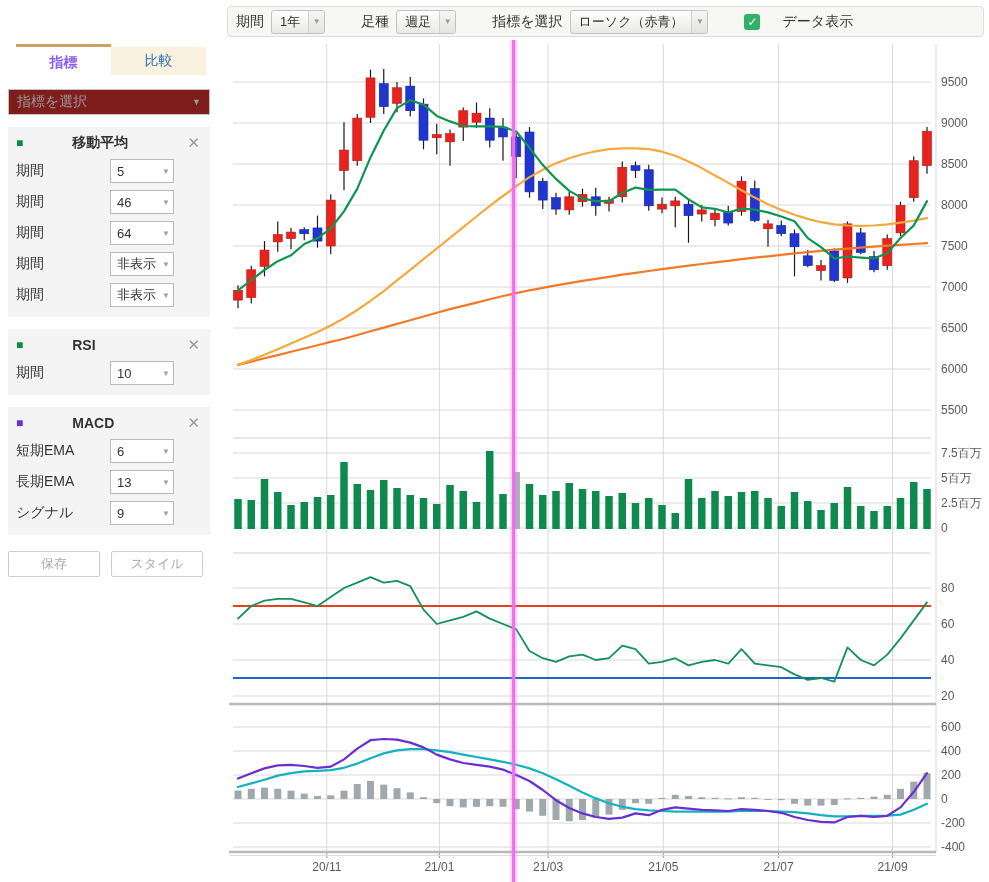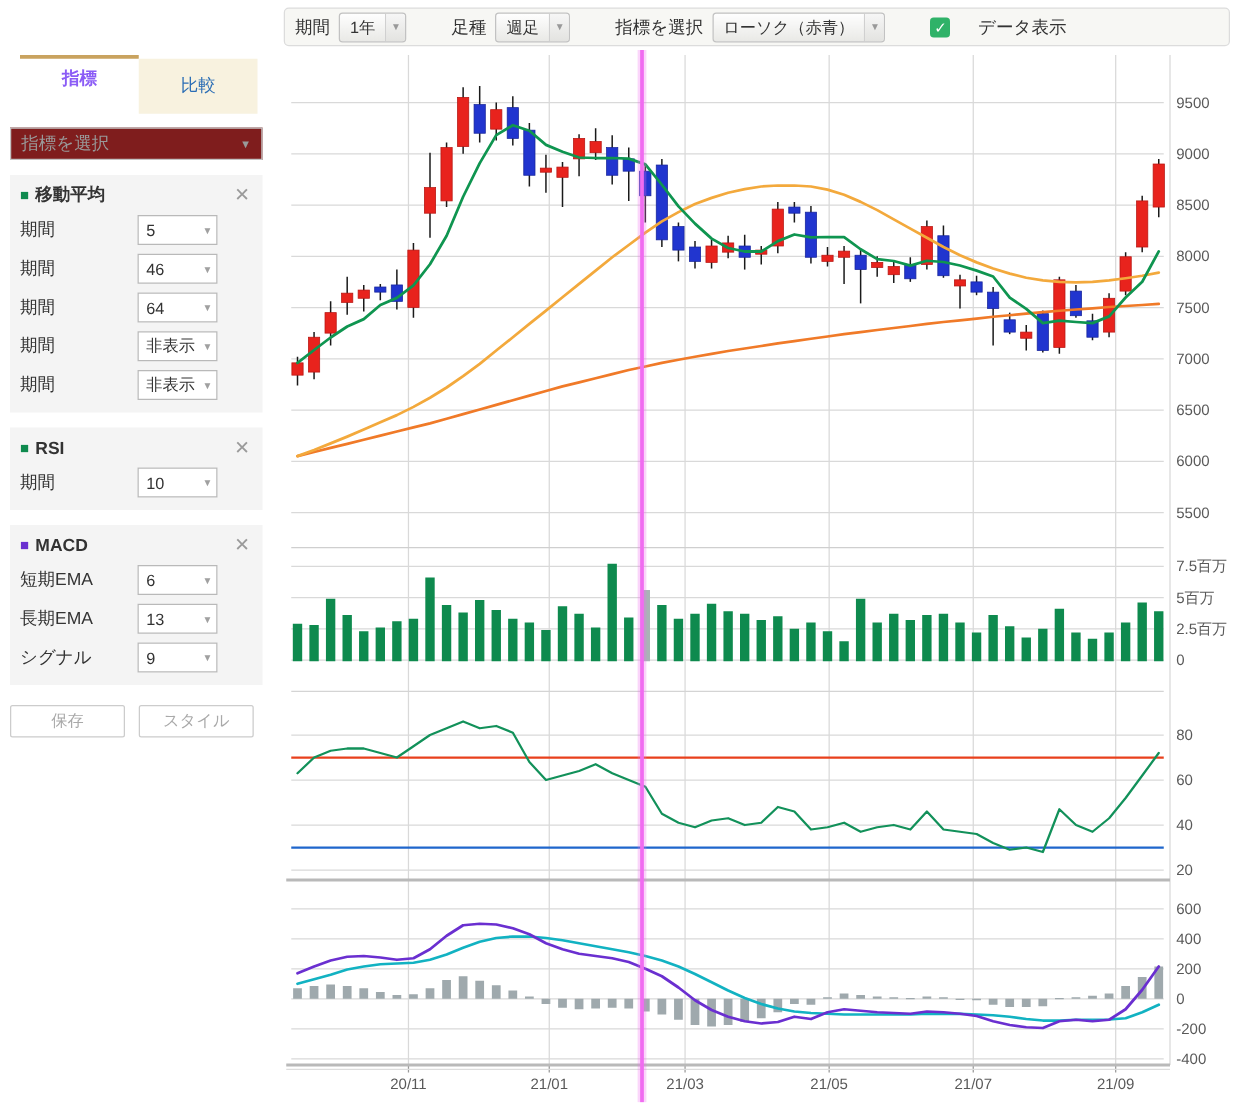--- a/index.html
+++ b/index.html
@@ -4,29 +4,29 @@
 <style>
   html,body{margin:0;padding:0;}
   body{width:989px;height:882px;position:relative;background:#fff;
        font-family:"Liberation Sans",sans-serif;overflow:hidden;}
   
   .sidebar{position:absolute;left:0;top:44px;width:218px;}
   .tabs{display:flex;margin-left:16px;width:190px;}
   .tab{flex:1;height:31px;display:flex;align-items:center;justify-content:center;
        font-size:14px;cursor:pointer;}
   .tab.active{background:#fff;border-top:3px solid #c9a35f;font-weight:bold;color:#8b5cf6;}
-  .tab.inactive{background:#f8f2df;color:#2a6db5;margin-top:3px;height:44px;}
+  .tab.inactive{background:#f8f2df;color:#2a6db5;margin-top:3px;height:28px;}
   .ind-select{margin:11px 8px 0 8px;height:24px;border:1px solid #c3c3c3;background:#7f1d1d;
        display:flex;align-items:center;padding:0 8px;color:#999;font-size:14px;cursor:pointer;}
   .ind-select .caret{margin-left:auto;color:#999;font-size:9px;}
   .panel{margin:12px 8px 0 8px;background:#f4f4f4;padding:7px 8px 10px 8px;}
   .panel-head{display:flex;align-items:center;}
   .swatch{font-size:12px;line-height:12px;margin-right:5px;}
   .swatch.green{color:#0e8a4e;} .swatch.purple{color:#6a2fd0;}
-  .panel-title{font-weight:bold;font-size:14px;color:#333;}
+  .panel-title{font-weight:bold;font-size:14px;color:#333;margin-left:44px;}
   .close-x{margin-left:auto;color:#9a9a9a;font-size:15px;cursor:pointer;padding:0 2px;}
   .row{display:flex;align-items:center;margin-top:7px;}
   .row .lbl{font-size:14px;color:#333;}
   .mini-select{margin-left:auto;margin-right:28px;width:62px;height:22px;background:#fff;
        border:1px solid #b9b9b9;display:flex;align-items:center;cursor:pointer;}
   .mini-select .val{font-size:13px;color:#333;padding-left:6px;white-space:nowrap;}
   .mini-select .caret{margin-left:auto;padding-right:3px;color:#a0a0a0;font-size:8px;}
   .btn-row{display:flex;gap:11px;margin:16px 15px 0 8px;}
   .side-btn{flex:1;height:24px;background:#fff;border:1px solid #ccc;border-radius:2px;
        color:#a9a9a9;font-size:13px;display:flex;align-items:center;justify-content:center;cursor:pointer;}

